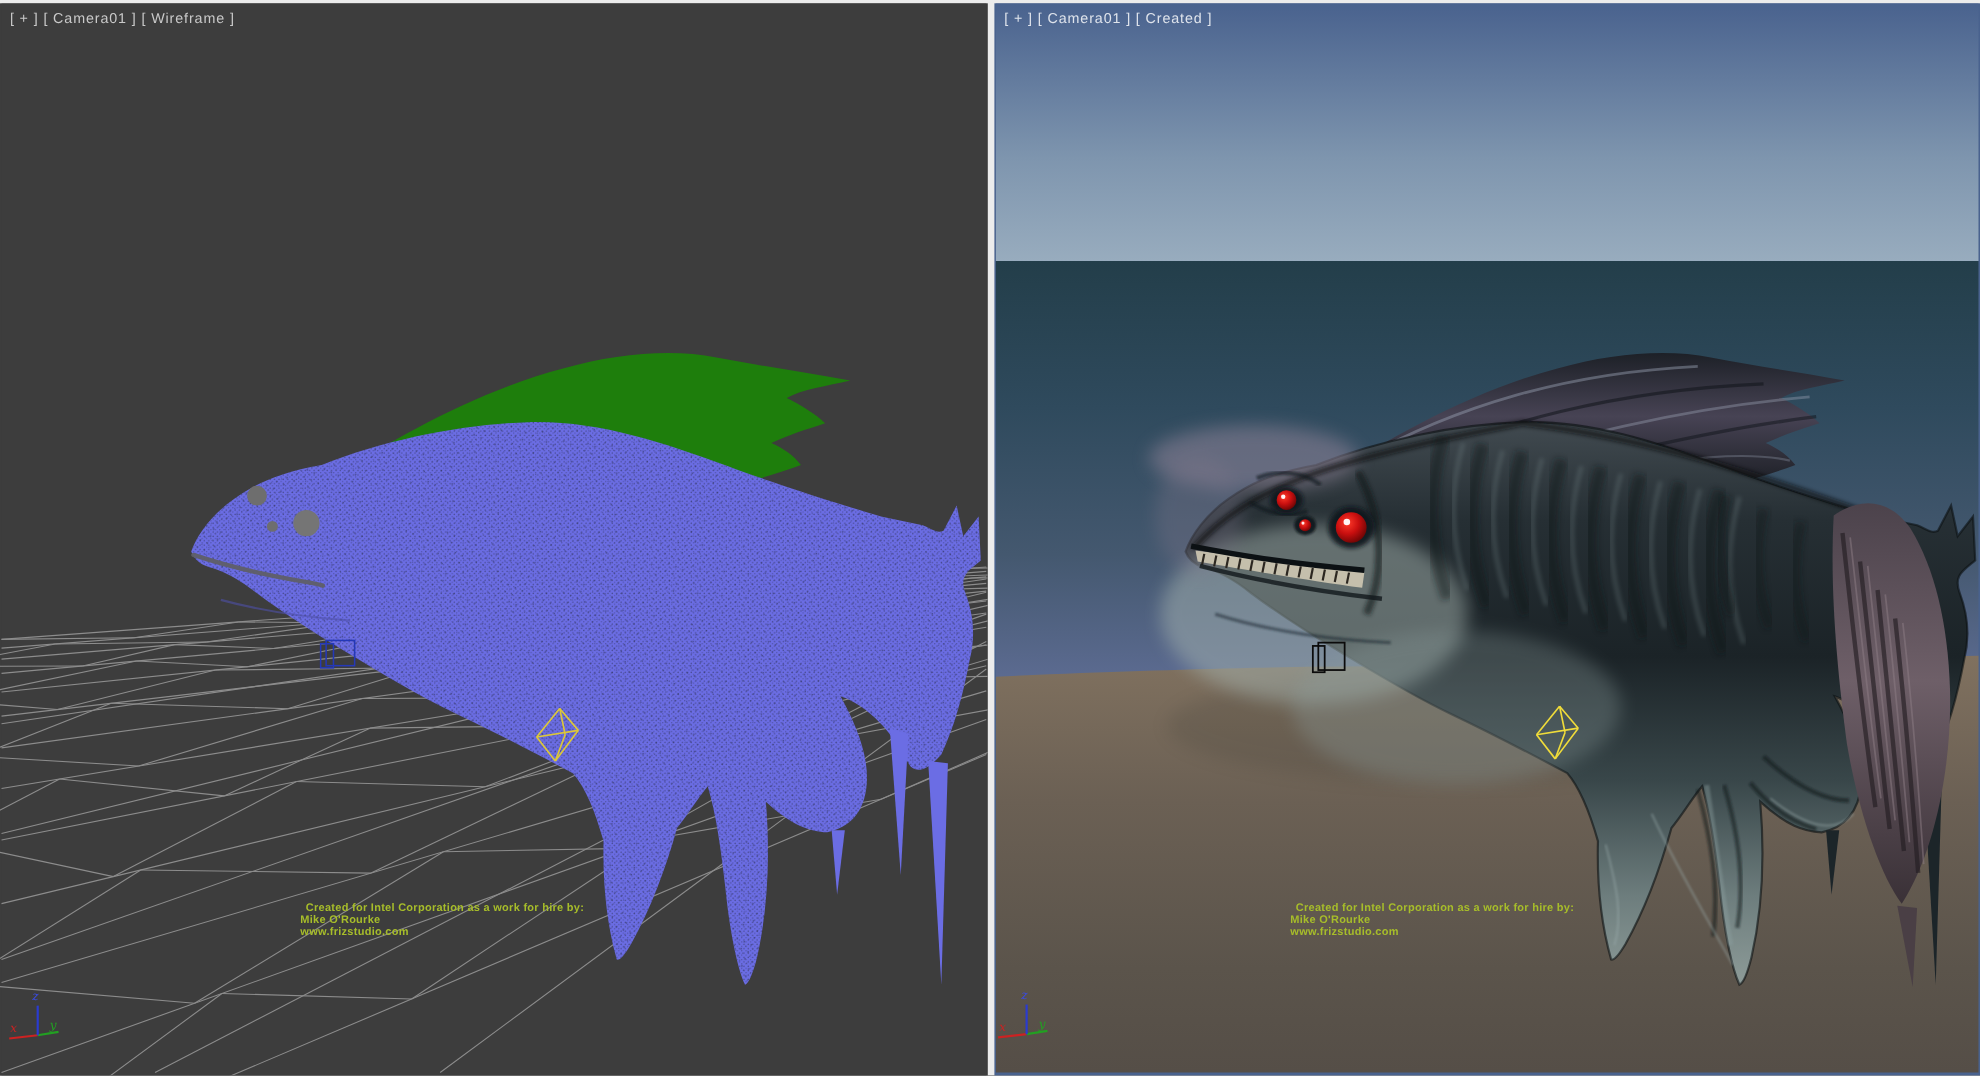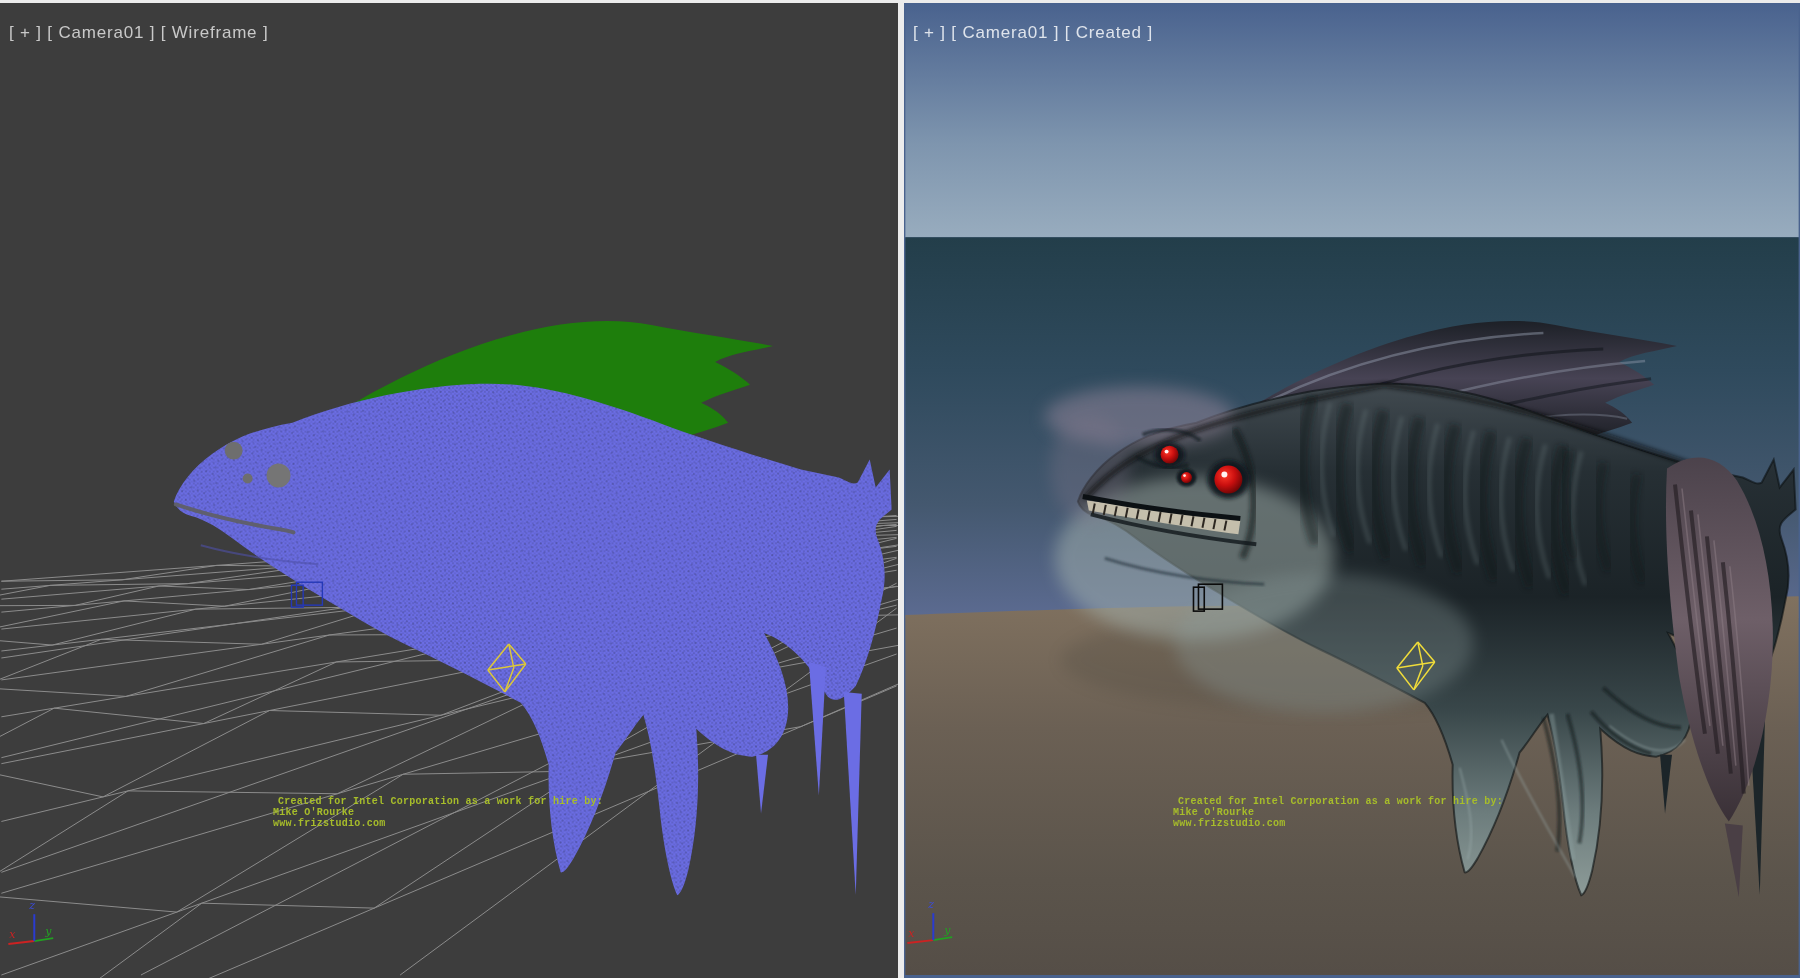--- a/index.html
+++ b/index.html
@@ -2,26 +2,26 @@
 <html><head>
 <meta charset="utf-8">
 <style>
   html,body{margin:0;padding:0;background:#222;}
   .stage{position:relative;width:1800px;height:978px;background:#ececec;overflow:hidden;
          font-family:"Liberation Sans",sans-serif;}
   .viewport{position:absolute;top:3px;height:975px;overflow:hidden;}
   .viewport.left{left:0;width:898px;background:#3d3d3d;}
   .viewport.right{left:904px;width:896px;background:#49628e;}
   .viewport svg{position:absolute;left:0;top:0;display:block;}
-  .vp-label{position:absolute;top:20px;left:9px;font-size:17px;letter-spacing:.8px;
+  .vp-label{position:absolute;top:6px;left:9px;font-size:13px;letter-spacing:.8px;
             color:#c9c9c9;white-space:nowrap;user-select:none;cursor:default;}
   .viewport.right .vp-label{color:#dfe4ec;}
   .credit{position:absolute;font-size:10px;font-weight:bold;line-height:11px;
           letter-spacing:.25px;color:#a7bd2a;white-space:nowrap;
-          font-family:Liberation Mono, monospace;}
+          font-family:Liberation Sans, sans-serif;margin-top:24px;}
   .viewport.left .credit{left:273px;top:793px;}
   .viewport.right .credit{left:269px;top:793px;}
   .axis-label{font-family:"DejaVu Serif",serif;font-style:italic;font-size:11px;}
 </style>
 </head>
 <body>
 
 <div class="stage">
 
   <div class="viewport left">

